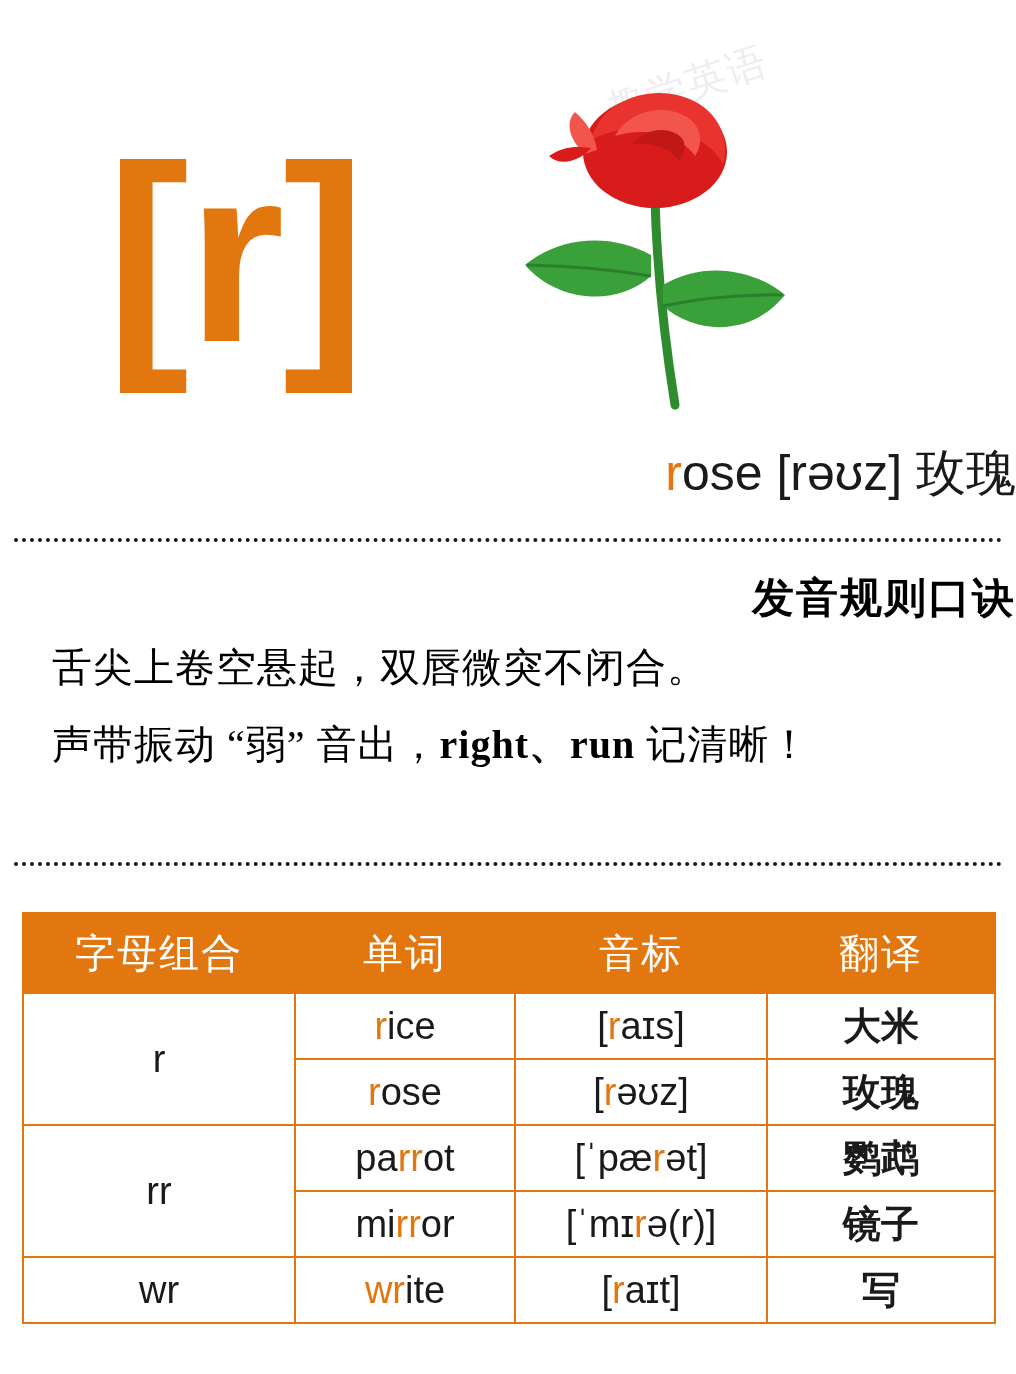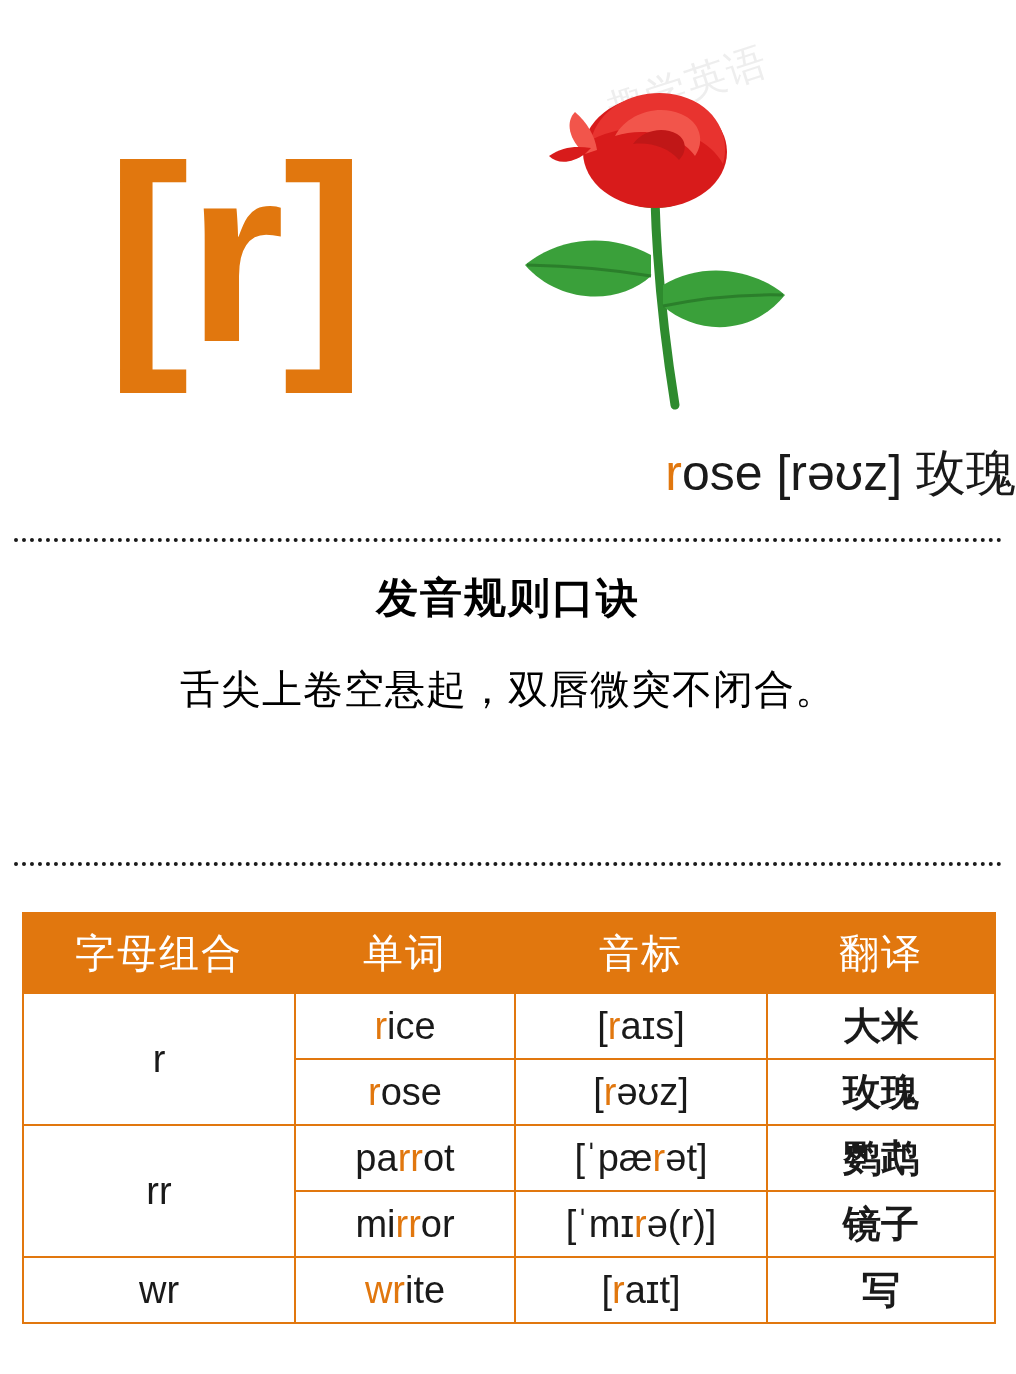--- a/index.html
+++ b/index.html
@@ -88,34 +88,34 @@
   .divider-2 { top: 862px; }
 
   
   .rules {
     position: absolute;
     left: 0;
     right: 0;
     top: 570px;
   }
   .rules-title {
-    text-align: center;
+    text-align: right;
     font-size: 42px;
     font-weight: bold;
     letter-spacing: 2px;
     font-family: "Liberation Sans", sans-serif;
-    margin-bottom: 36px;
+    margin-bottom: 14px;
   }
   .rule-line {
     font-size: 40px;
     font-family: "Liberation Serif", serif;
+    padding-left: 52px;
     margin-bottom: 22px;
     letter-spacing: 1px;
     white-space: nowrap;
-    text-align: center;
   }
   .rule-line b {
     font-family: "Liberation Serif", serif;
     font-weight: bold;
   }
 
   
   .table-wrap {
     position: absolute;
     left: 22px;
@@ -207,20 +207,23 @@
       <span class="ipa">[rəʊz]</span>
       <span class="cn">玫瑰</span>
     </div>
   </div>
 
   <div class="divider divider-1"></div>
 
   <div class="rules">
     <div class="rules-title">发音规则口诀</div>
     <div class="rule-line">舌尖上卷空悬起，双唇微突不闭合。</div>
+    <div class="rule-line">
+      <span>声带振动 “弱” 音出，</span><b>right、run</b><span> 记清晰！</span>
+    </div>
   </div>
 
   <div class="divider divider-2"></div>
 
   <div class="table-wrap">
     <table class="word-table">
       <colgroup>
         <col class="c1">
           <col class="c2">
           <col class="c3">

